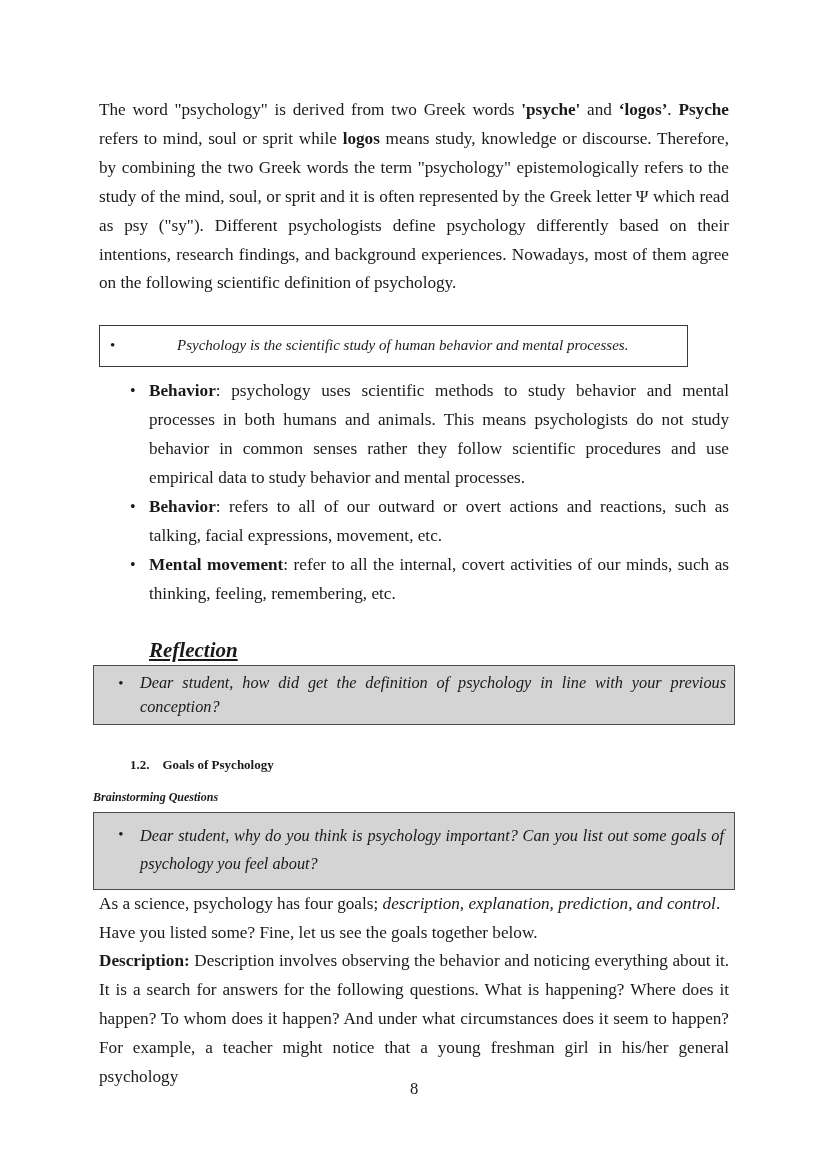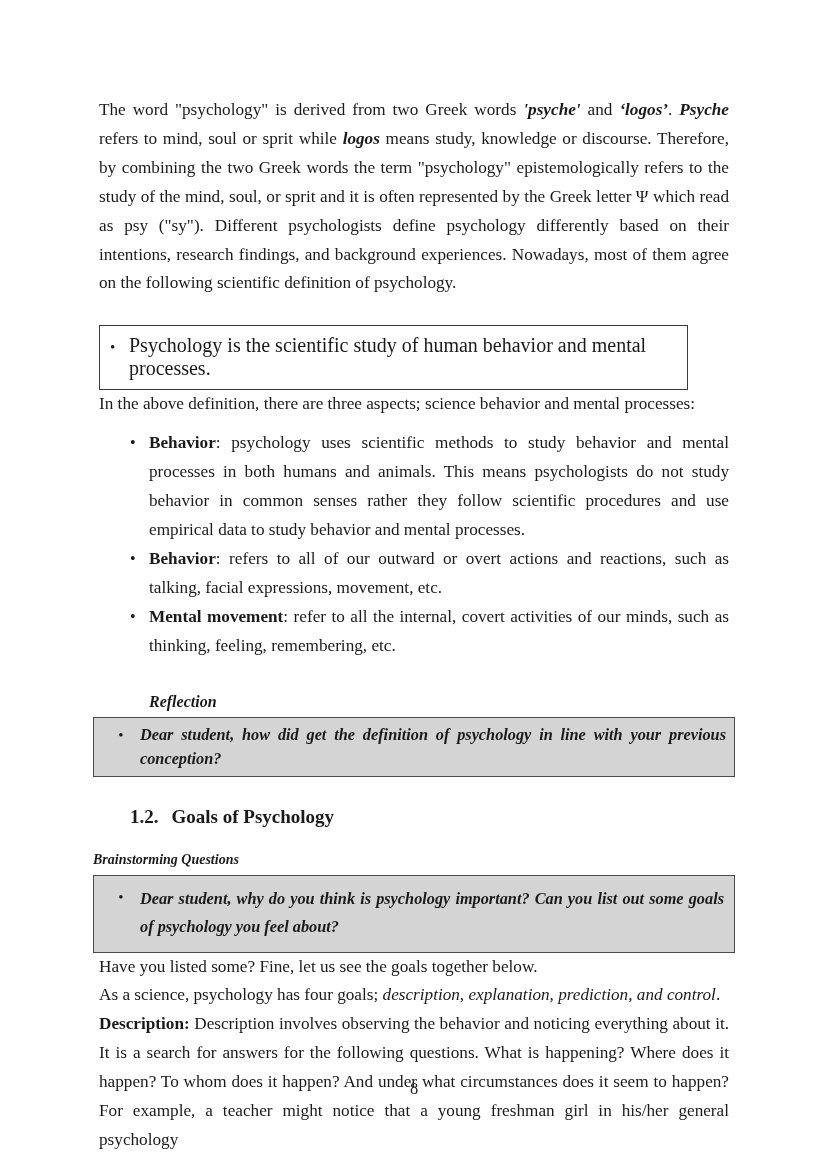--- a/index.html
+++ b/index.html
@@ -34,21 +34,21 @@
   p.body-text {
     margin: 0 0 0 0;
     font-size: 17.2px;
     line-height: 28.9px;
     text-align: justify;
     text-justify: inter-word;
   }
 
   .bold { font-weight: bold; }
   .ital { font-style: italic; }
-  .bi { font-weight: bold; font-style: italic; }
+  .bi { font-weight: bold; }
 
   
   .def-box {
     box-sizing: border-box;
     margin: 27px 0 0 0;
     width: 589px;
     border: 1.3px solid #3a3a3a;
     background: #ffffff;
     padding: 8px 10px 9px 10px;
   }
@@ -57,22 +57,24 @@
     align-items: baseline;
   }
   .def-box .bullet {
     width: 19px;
     flex: 0 0 19px;
     font-size: 15px;
     line-height: 1;
     color: #1a1a1a;
   }
   .def-box .txt {
-    font-size: 20px;
+    font-style: italic;
+    font-size: 15px;
     line-height: 23px;
+    margin-left: 48px;
   }
 
   .after-def {
     margin-top: 14px;
   }
 
   
   ul.main-list {
     list-style: none;
     margin: 10px 0 0 0;
@@ -94,22 +96,23 @@
     font-size: 16px;
     line-height: 28.9px;
   }
 
   
   .reflection-label {
     margin-top: 30px;
     margin-left: 50px;
     font-weight: bold;
     font-style: italic;
-    font-size: 16px;
+    font-size: 21px;
     line-height: 22px;
+    text-decoration: underline;
   }
 
   .shaded-box {
     box-sizing: border-box;
     margin-top: 4px;
     margin-left: -6px;
     width: 642px;
     border: 1.3px solid #4a4a4a;
     background: #d4d4d4;
     padding: 5px 8px 5px 8px;
@@ -119,48 +122,48 @@
     align-items: flex-start;
   }
   .shaded-box .bullet {
     width: 38px;
     flex: 0 0 38px;
     font-size: 15px;
     line-height: 24px;
     text-align: center;
   }
   .shaded-box .txt {
-    font-weight: bold;
+    font-weight: normal;
     font-style: italic;
     font-size: 16.3px;
     line-height: 24px;
     text-align: justify;
     text-justify: inter-word;
     flex: 1 1 auto;
   }
 
   .shaded-box.tall { padding: 9px 10px 11px 8px; }
   .shaded-box.tall .txt { line-height: 28px; }
 
   
   h2.section-heading {
     margin: 27px 0 0 0;
     padding-left: 31px;
-    font-size: 19px;
+    font-size: 13px;
     font-weight: bold;
     line-height: 26px;
   }
   h2.section-heading .num { margin-right: 13px; }
 
   .brainstorm-label {
-    margin-top: 19px;
+    margin-top: 8px;
     margin-left: -6px;
     font-weight: bold;
     font-style: italic;
-    font-size: 14px;
+    font-size: 12px;
     line-height: 22px;
   }
 
   .gap-after-box { margin-top: 38px; }
 
   .para-gap { margin-top: 8px; }
   .para-gap-lg { margin-top: 17px; }
 
   .page-number {
     position: absolute;
@@ -180,21 +183,20 @@
 
     <p class="body-text"><span>The word "psychology" is derived from two Greek words </span><span class="bi">'psyche'</span><span> and </span><span class="bi">‘logos’</span><span>. </span><span class="bi">Psyche</span><span> refers to mind, soul or sprit while </span><span class="bi">logos</span><span> means study, knowledge or discourse. Therefore, by combining the two Greek words the term "psychology" epistemologically refers to the study of the mind, soul, or sprit and it is often represented by the Greek letter Ψ which read as psy ("sy"). Different psychologists define psychology differently based on their intentions, research findings, and background experiences.  Nowadays, most of them agree on the following scientific definition of psychology.</span></p>
 
     <div class="def-box">
       <div class="row">
         <span class="bullet">•</span>
         <span class="txt">Psychology is the scientific study of human behavior and mental processes.</span>
       </div>
     </div>
 
-    <p class="body-text after-def">In the above definition, there are three aspects; science behavior and mental processes:</p>
 
     <ul class="main-list">
       <li>
         <span class="li-bullet">•</span><span class="bold">Behavior</span><span>: psychology uses scientific methods to study behavior and mental processes in both humans and animals. This means psychologists do not study behavior in common senses rather they follow scientific procedures and use empirical data to study behavior and mental processes.</span>
       </li>
       <li>
         <span class="li-bullet">•</span><span class="bold">Behavior</span><span>: refers to all of our outward or overt actions and reactions, such as talking, facial expressions, movement, etc.</span>
       </li>
       <li>
         <span class="li-bullet">•</span><span class="bold">Mental movement</span><span>: refer to all the internal, covert activities of our minds, such as thinking, feeling, remembering, etc.</span>
@@ -214,22 +216,22 @@
 
     <div class="brainstorm-label">Brainstorming Questions</div>
 
     <div class="shaded-box tall">
       <div class="row">
         <span class="bullet">•</span>
         <span class="txt">Dear student, why do you think is psychology important? Can you list out some goals of psychology you feel about?</span>
       </div>
     </div>
 
+    <p class="body-text para-gap"><span>As a science, psychology has four goals; </span><span class="ital">description, explanation, prediction, and control</span><span>.</span></p>
+
     <p class="body-text gap-after-box">Have you listed some? Fine, let us see the goals together below.</p>
-
-    <p class="body-text para-gap"><span>As a science, psychology has four goals; </span><span class="ital">description, explanation, prediction, and control</span><span>.</span></p>
 
     <p class="body-text para-gap-lg"><span class="bold">Description:</span><span> Description involves observing the behavior and noticing everything about it. It is a search for answers for the following questions. What is happening? Where does it happen? To whom does it happen? And under what circumstances does it seem to happen? For example, a teacher might notice that a young freshman girl in his/her general psychology</span></p>
 
   </div>
 
   <div class="page-number">8</div>
 </div>
 
 </body></html>

